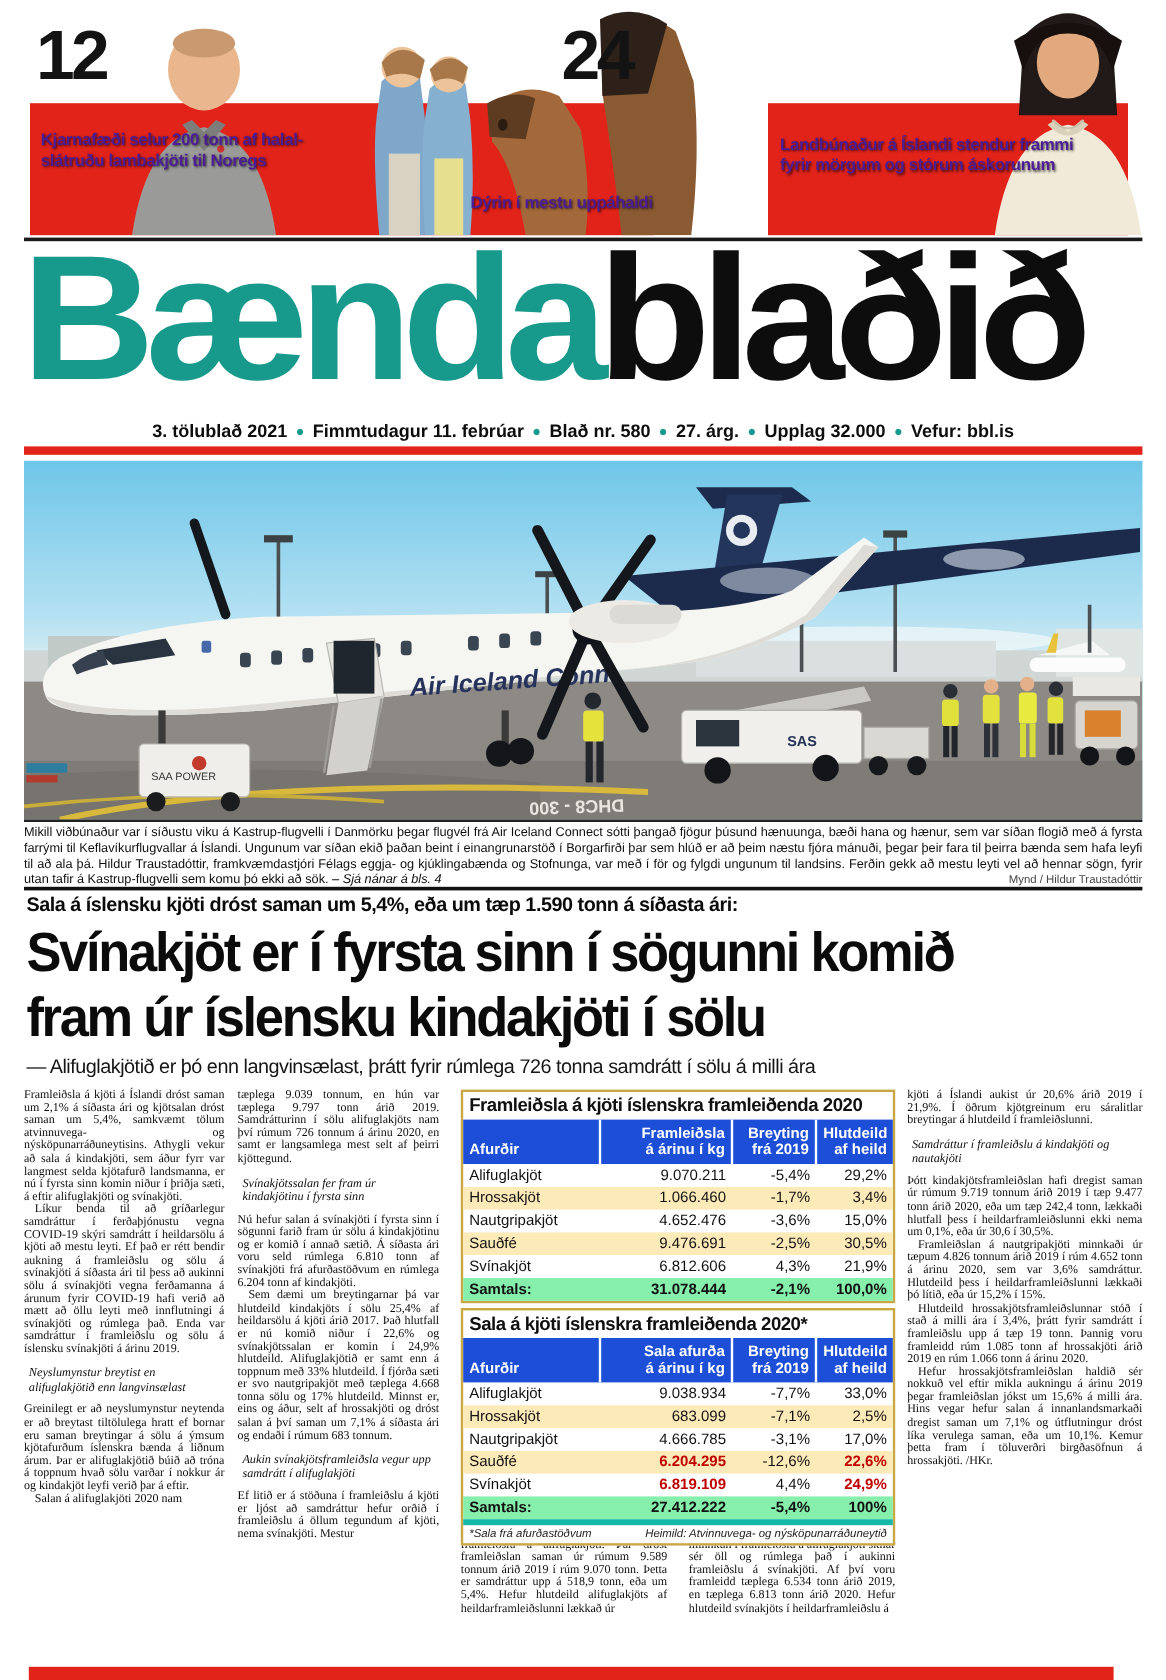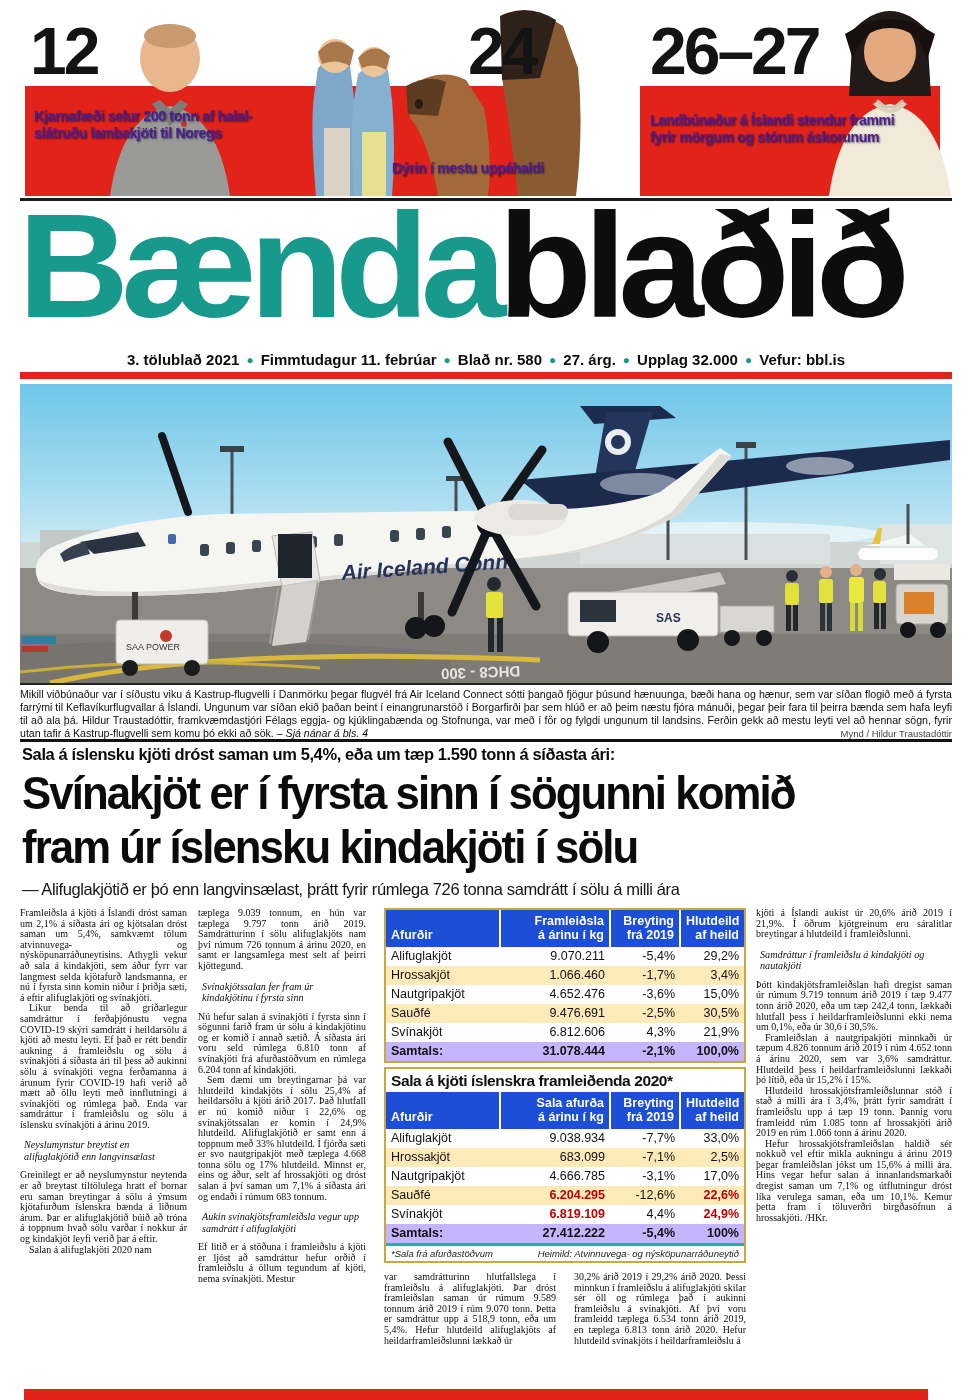--- a/index.html
+++ b/index.html
@@ -1,21 +1,21 @@
 <!DOCTYPE html>
 <html><head>
 <meta charset="utf-8">
 <style>
   html,body{margin:0;padding:0;background:#fff;}
   #page{position:relative;width:972px;height:1400px;background:#fff;overflow:hidden;
         font-family:"Liberation Sans",sans-serif;color:#111;}
   .abs{position:absolute;}
 
   
-  .pagenum{font-weight:bold;font-size:66px;letter-spacing:-3px;color:#131313;line-height:1;}
+  .pagenum{font-weight:bold;font-size:58px;letter-spacing:-3px;color:#131313;line-height:1;}
   .redbox{background:#e2231a;}
   .teaser-cap{color:#4c1d95;font-weight:bold;font-size:14px;line-height:1.18;
               text-shadow:1px 1px 2px rgba(0,0,0,.65);letter-spacing:-.3px;}
   .strip-rule{background:#1a1a1a;height:3px;}
 
   
   #masthead{left:18px;top:196px;width:936px;height:152px;white-space:nowrap;
             font-weight:bold;font-size:148px;line-height:140px;letter-spacing:-8px;
             transform:scaleX(1.04);transform-origin:left center;}
   #masthead .m1{color:#17998b;}
@@ -61,24 +61,24 @@
   .tbl-title{font-weight:bold;font-size:15.5px;letter-spacing:-.4px;padding:3px 5px 2px 5px;color:#101010;}
   table.d{border-collapse:collapse;width:100%;table-layout:fixed;font-size:12.5px;}
   table.d col.c0{width:114px}table.d col.c1{width:110px}table.d col.c2{width:70px}table.d col.c3{width:64px}
   table.d th{background:#1d4ed8;color:#fff;font-weight:bold;font-size:12.5px;line-height:1.15;
              padding:4px 5px;vertical-align:bottom;border-left:2px solid #fff;}
   table.d th:first-child{border-left:none;text-align:left;}
   table.d th.num{text-align:right;}
   table.d td{padding:2.5px 5px;white-space:nowrap;overflow:hidden;}
   table.d td.num{text-align:right;}
   table.d tr:nth-child(even) td{background:#fdeab9;}
-  table.d tr.totals td{font-weight:bold;background:#c4b5fd;}
+  table.d tr.totals td{font-weight:bold;background:#86efac;}
   table.d td.red{color:#c00000;font-weight:bold;}
   .tbl-foot{display:flex;justify-content:space-between;font-style:italic;font-size:9.5px;
-            padding:2px 5px;border-top:3px solid #14b8a6;color:#222;}
+            padding:2px 5px;border-top:5px solid #14b8a6;color:#222;}
   #bottom-bar{left:24px;top:1389px;width:904px;height:11px;background:#e2231a;}
 </style>
 </head>
 <body>
 
 <div id="page">
 
   <div class="abs redbox" style="left:25px;top:86px;width:520px;height:110px;"></div>
   <div class="abs redbox" style="left:640px;top:86px;width:300px;height:110px;"></div>
 
@@ -110,21 +110,20 @@
     <path d="M38 30 Q75 -8 112 30 L116 96 L34 96 Z" fill="#221a18"></path>
     <ellipse cx="75" cy="52" rx="26" ry="30" fill="#e3a97e"></ellipse>
     <path d="M30 34 Q75 4 120 34 L112 60 Q104 28 75 28 Q46 28 38 60 Z" fill="#17100e"></path>
     <path d="M14 196 Q26 112 75 104 Q124 112 136 196 Z" fill="#f1ead8"></path>
     <path d="M58 104 Q75 122 92 104 L86 100 L75 110 L64 100 Z" fill="#d9d0ba"></path>
     <path d="M62 100 Q75 114 88 100" stroke="#c8c0ac" stroke-width="2" fill="none"></path>
   </svg>
 
   <div class="abs pagenum" style="left:30px;top:18px;">12</div>
   <div class="abs pagenum" style="left:468px;top:18px;">24</div>
-  <div class="abs pagenum" style="left:650px;top:18px;">26–27</div>
 
   <div class="abs teaser-cap" style="left:34px;top:108px;width:250px;">Kjarnafæði selur 200 tonn af halal-slátruðu lambakjöti til Noregs</div>
   <div class="abs teaser-cap" style="left:392px;top:160px;width:220px;">Dýrin í mestu uppáhaldi</div>
   <div class="abs teaser-cap" style="left:650px;top:112px;width:260px;">Landbúnaður á Íslandi stendur frammi fyrir mörgum og stórum áskorunum</div>
 
   <div class="abs strip-rule" style="left:20px;top:198px;width:932px;"></div>
 
   <div id="masthead" class="abs"><span class="m1">Bænda</span><span class="m2">blaðið</span></div>
 
   <div id="dateline" class="abs"><span class="dl-item">3. tölublað 2021</span><span class="dl-dot">●</span><span class="dl-item">Fimmtudagur 11. febrúar</span><span class="dl-dot">●</span><span class="dl-item">Blað nr. 580</span><span class="dl-dot">●</span><span class="dl-item">27. árg.</span><span class="dl-dot">●</span><span class="dl-item">Upplag 32.000</span><span class="dl-dot">●</span><span class="dl-item">Vefur: bbl.is</span></div>
@@ -315,20 +314,21 @@
       <p class="pc">kjöti á Íslandi aukist úr 20,6% árið 2019 í 21,9%. Í öðrum kjötgreinum eru sáralitlar breytingar á hlutdeild í framleiðslunni.</p>
       <h4 class="subhead">Samdráttur í framleiðslu á kindakjöti og nautakjöti</h4>
       <p class="pc">Þótt kindakjötsframleiðslan hafi dregist saman úr rúmum 9.719 tonnum árið 2019 í tæp 9.477 tonn árið 2020, eða um tæp 242,4 tonn, lækkaði hlutfall þess í heildarframleiðslunni ekki nema um 0,1%, eða úr 30,6 í 30,5%.</p>
       <p class="p">Framleiðslan á nautgripakjöti minnkaði úr tæpum 4.826 tonnum árið 2019 í rúm 4.652 tonn á árinu 2020, sem var 3,6% samdráttur. Hlutdeild þess í heildarframleiðslunni lækkaði þó lítið, eða úr 15,2% í 15%.</p>
       <p class="p">Hlutdeild hrossakjötsframleiðslunnar stóð í stað á milli ára í 3,4%, þrátt fyrir samdrátt í framleiðslu upp á tæp 19 tonn. Þannig voru framleidd rúm 1.085 tonn af hrossakjöti árið 2019 en rúm 1.066 tonn á árinu 2020.</p>
       <p class="p">Hefur hrossakjötsframleiðslan haldið sér nokkuð vel eftir mikla aukningu á árinu 2019 þegar framleiðslan jókst um 15,6% á milli ára. Hins vegar hefur salan á innanlandsmarkaði dregist saman um 7,1% og útflutningur dróst líka verulega saman, eða um 10,1%. Kemur þetta fram í töluverðri birgðasöfnun á hrossakjöti.  /HKr.</p>
     </div>
 
   <div id="tables" class="abs">
     <div class="tblbox">
+      <div class="tbl-title">Framleiðsla á kjöti íslenskra framleiðenda 2020</div>
       <table class="d">
         <colgroup>
             <col class="c0">
             <col class="c1">
             <col class="c2">
             <col class="c3">
           </colgroup>
       <thead>
             <tr>
               <th>Afurðir</th>

